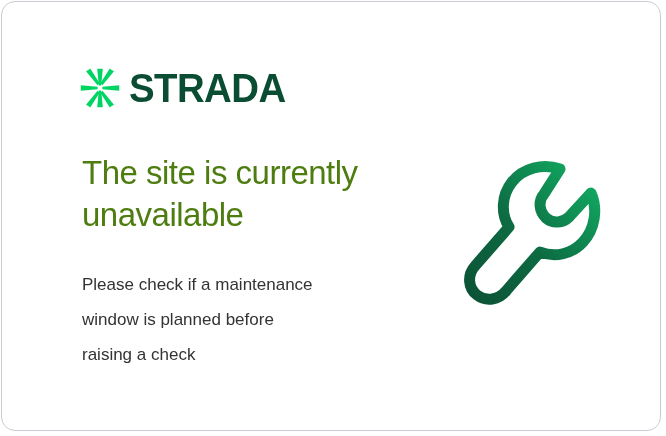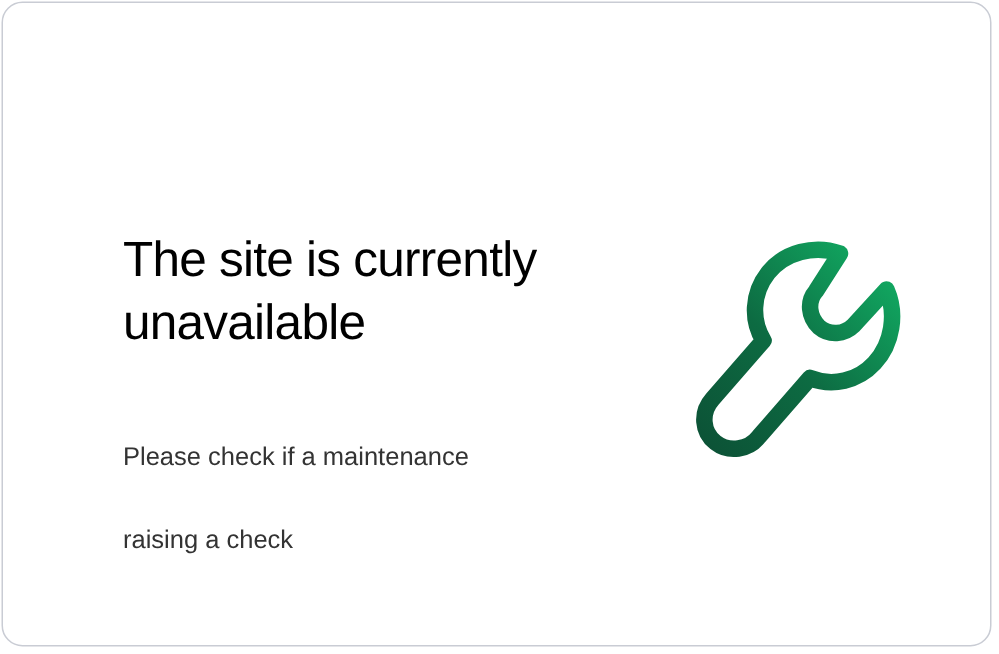--- a/index.html
+++ b/index.html
@@ -57,38 +57,37 @@
   .headline {
     position: absolute;
     left: 80px;
     top: 150px;
     width: 330px;
     margin: 0;
     font-size: 33px;
     line-height: 1.26;
     font-weight: 500;
     letter-spacing: -0.5px;
-    color: #000000;
+    color: #4d7c0f;
   }
 
   
   .body-copy {
     position: absolute;
     left: 80px;
     top: 266px;
     width: 320px;
     margin: 0;
     font-size: 17px;
     line-height: 2.05;
     font-weight: 400;
     color: #333333;
   }
   .body-copy span {
     display: block;
-    margin-top: 20px;
   }
 
   
   .wrench {
     position: absolute;
     left: 455px;
     top: 155px;
     width: 160px;
     height: 155px;
   }
@@ -96,25 +95,44 @@
     display: block;
     width: 100%;
     height: 100%;
   }
 </style>
 </head>
 <body>
 
 <div class="page-card">
 
+  <div class="brand">
+    <svg class="brand-mark" viewBox="0 0 100 100" aria-hidden="true">
+      <g fill="#00d563">
+
+        <polygon points="43,2 57,2 53,44 47,44"></polygon>
+        <polygon points="47,56 53,56 57,98 43,98"></polygon>
+
+        <polygon points="2,43 44,47 44,53 2,57"></polygon>
+        <polygon points="56,47 98,43 98,57 56,53"></polygon>
+
+        <polygon points="15,8 26,2 49,38 44,43"></polygon>
+        <polygon points="85,8 74,2 51,38 56,43"></polygon>
+        <polygon points="15,92 26,98 49,62 44,57"></polygon>
+        <polygon points="85,92 74,98 51,62 56,57"></polygon>
+      </g>
+    </svg>
+    <div class="brand-word">STRADA</div>
+  </div>
 
   <h1 class="headline">The site is currently unavailable</h1>
 
   <p class="body-copy">
     <span>Please check if a maintenance</span>
+    <span>window is planned before</span>
     <span>raising a check</span>
   </p>
 
   <div class="wrench">
     <svg viewBox="0 0 160 155" aria-hidden="true">
       <defs>
         <linearGradient id="wrenchGrad" x1="0" y1="1" x2="1" y2="0">
           <stop offset="0%" stop-color="#0c5236"></stop>
           <stop offset="45%" stop-color="#0d6b42"></stop>
           <stop offset="100%" stop-color="#12b065"></stop>

